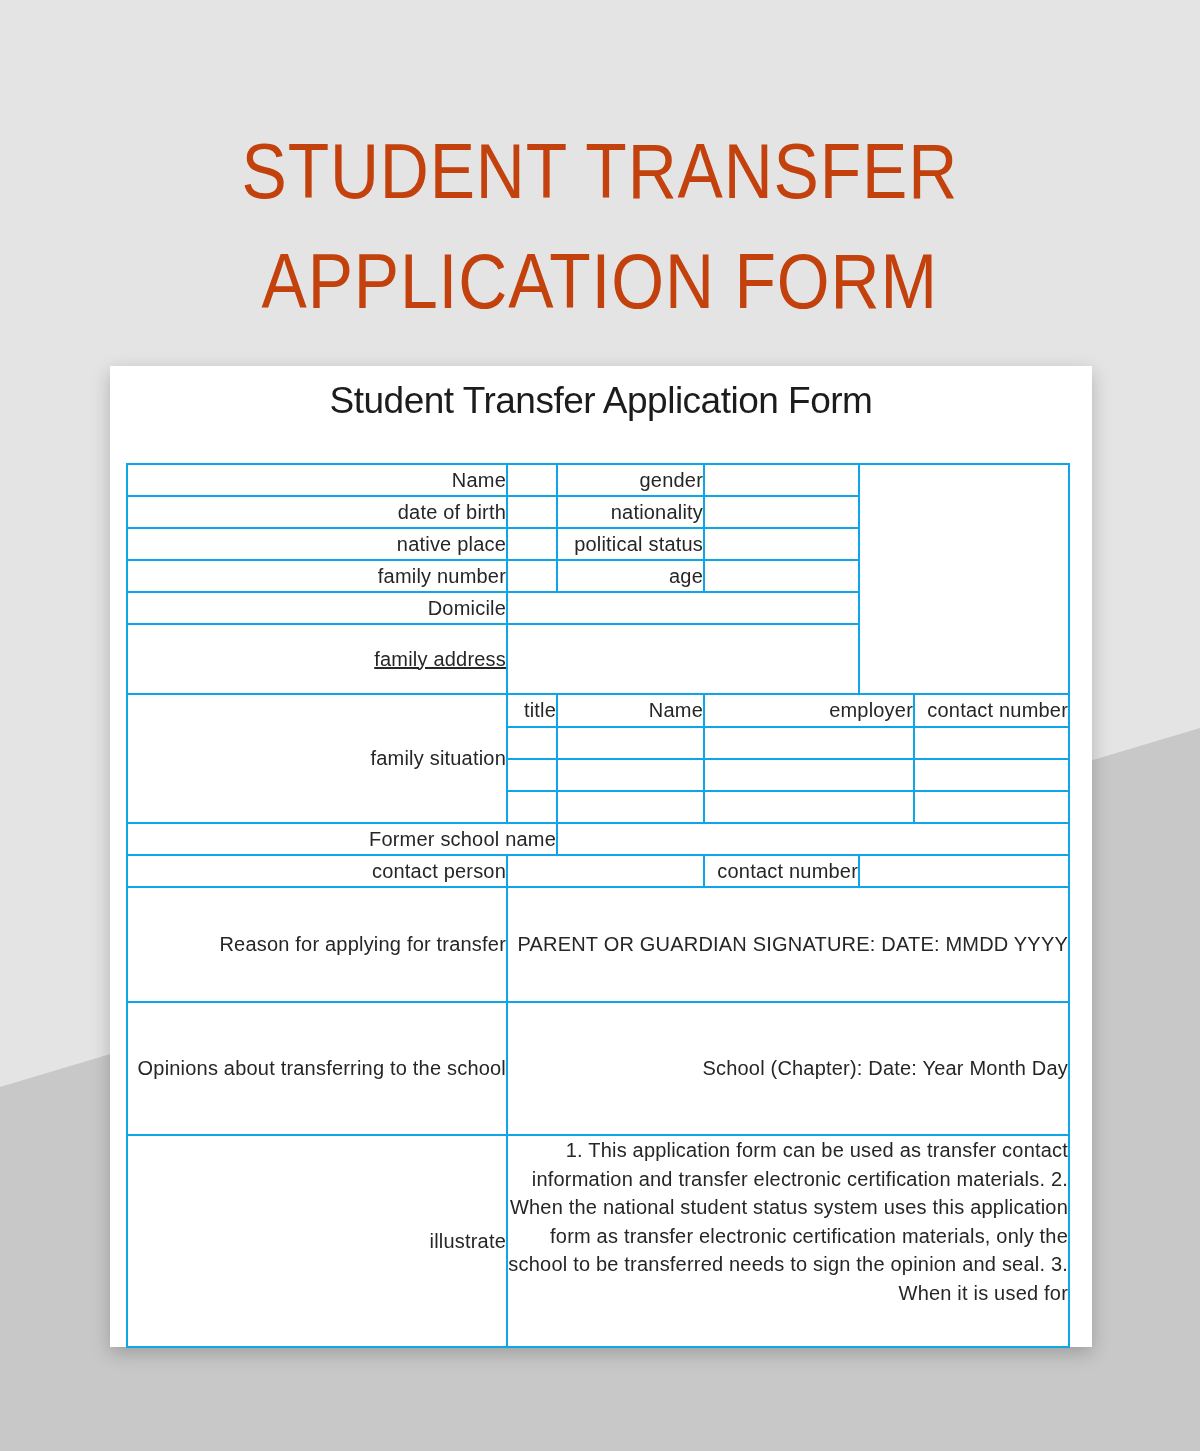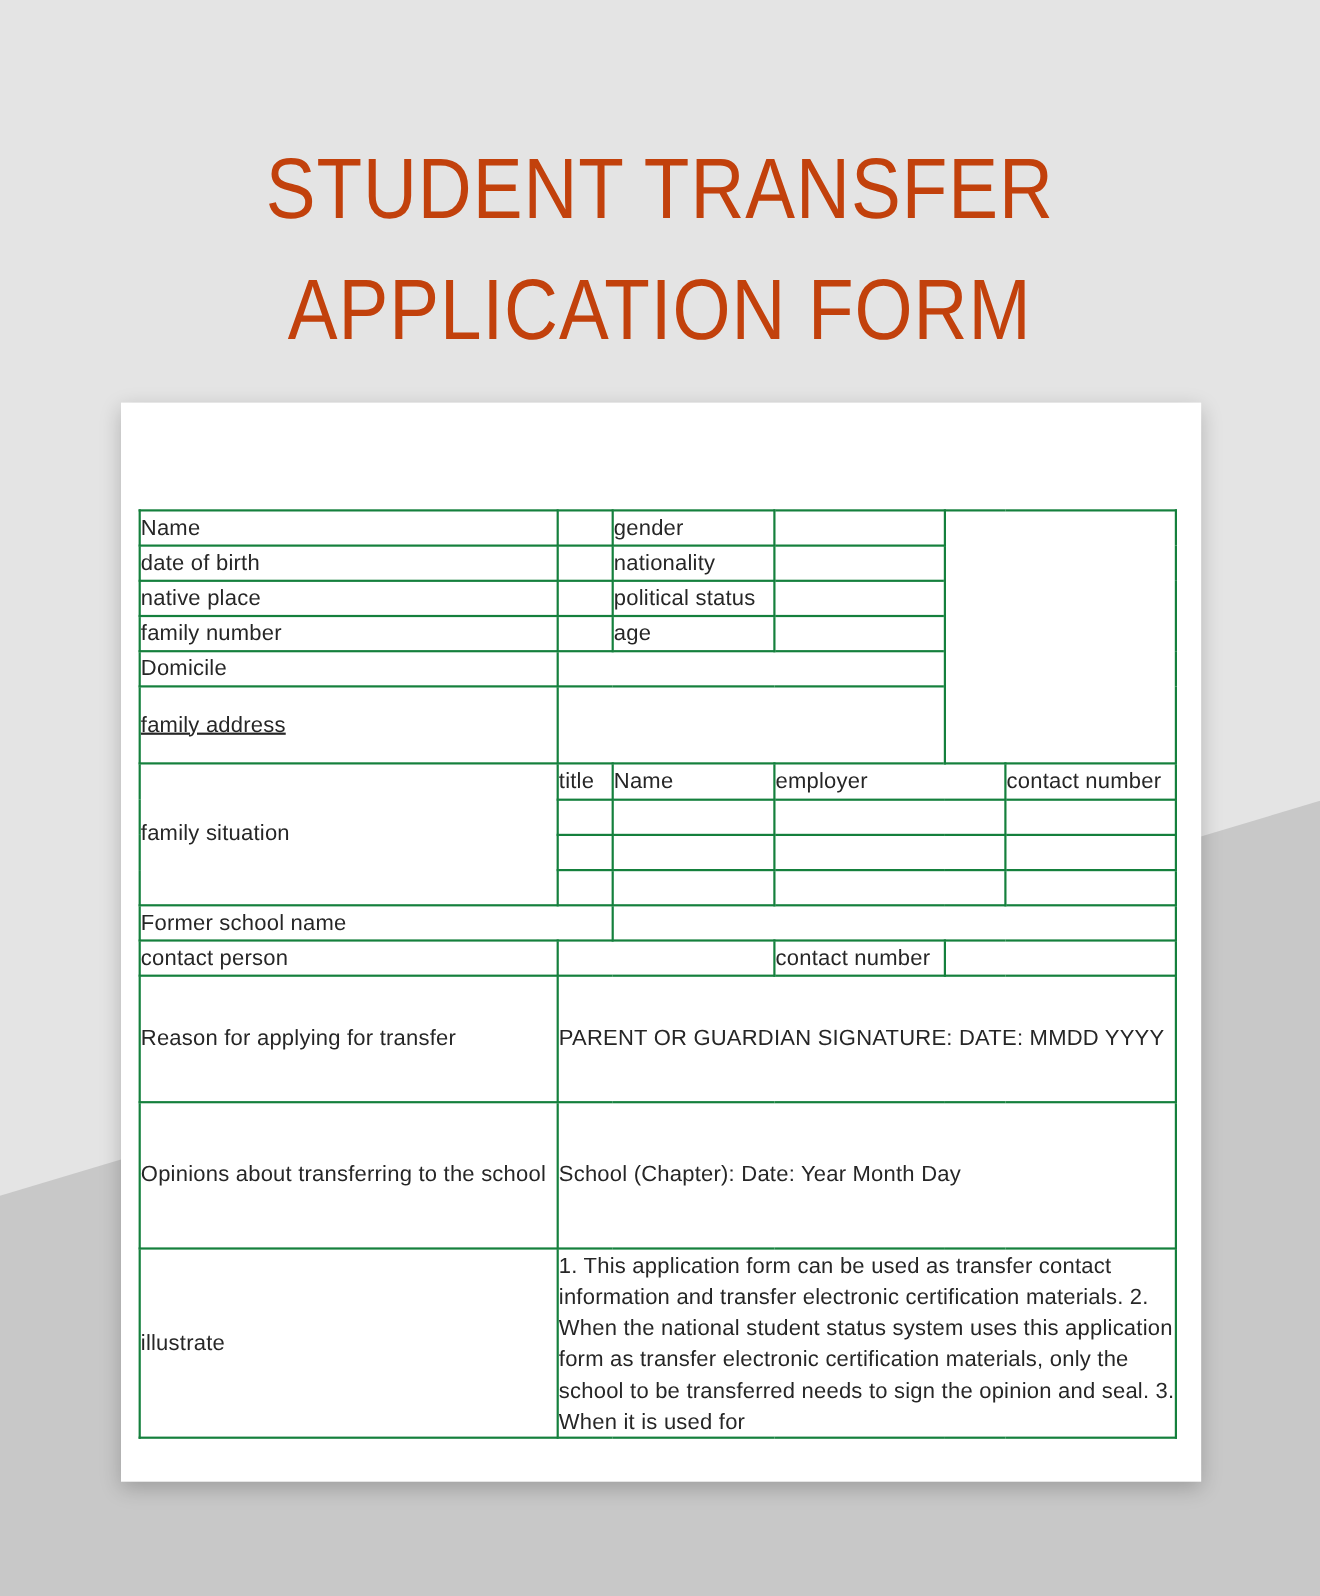--- a/index.html
+++ b/index.html
@@ -68,55 +68,56 @@
     position: absolute;
     left: 16px; top: 97px;
     border-collapse: collapse;
     table-layout: fixed;
     width: 944px;
     color: #262626;
     font-size: 20px;
     letter-spacing: 0.2px;
   }
   table.form td {
-    border: 2px solid #15803d;
+    border: 2px solid #0ea5e9;
     padding: 0;
-    text-align: left;
+    text-align: right;
     vertical-align: middle;
     overflow: hidden;
     box-sizing: border-box;
   }
   td.left-al { text-align: left; padding-left: 4px; margin-top: 44px; }
   td.para-cell {
     text-align: left;
     vertical-align: top;
     padding: 1px 4px 0 7px;
     line-height: 28.6px;
     height: 172px;
   }
-  .para-clip { height: 169px; overflow: hidden; }
+  .para-clip { height: 210px; overflow: hidden; }
   tr.h32 { height: 32px; }
   tr.h33 { height: 33px; }
   tr.h70 { height: 70px; text-decoration: underline; }
   tr.h137 { height: 115px; }
   tr.h133 { height: 133px; }
   tr.h172 { height: 172px; }
   td.wrap-lbl { padding: 0 40px; line-height: 27px; margin-left: 23px; }
 </style>
 </head>
 <body>
 
 <div class="bg-diagonal"></div>
 
 <h1 class="page-title">
   <span class="title-line">STUDENT TRANSFER</span><br>
   <span class="title-line">APPLICATION FORM</span>
 </h1>
 
 <div class="card">
+  <div class="card-heading">Student Transfer Application Form</div>
 
   <table class="form">
     <colgroup>
       <col style="width:380px">
       <col style="width:50px">
       <col style="width:147px">
       <col style="width:155px">
       <col style="width:55px">
       <col style="width:155px">
     </colgroup>

